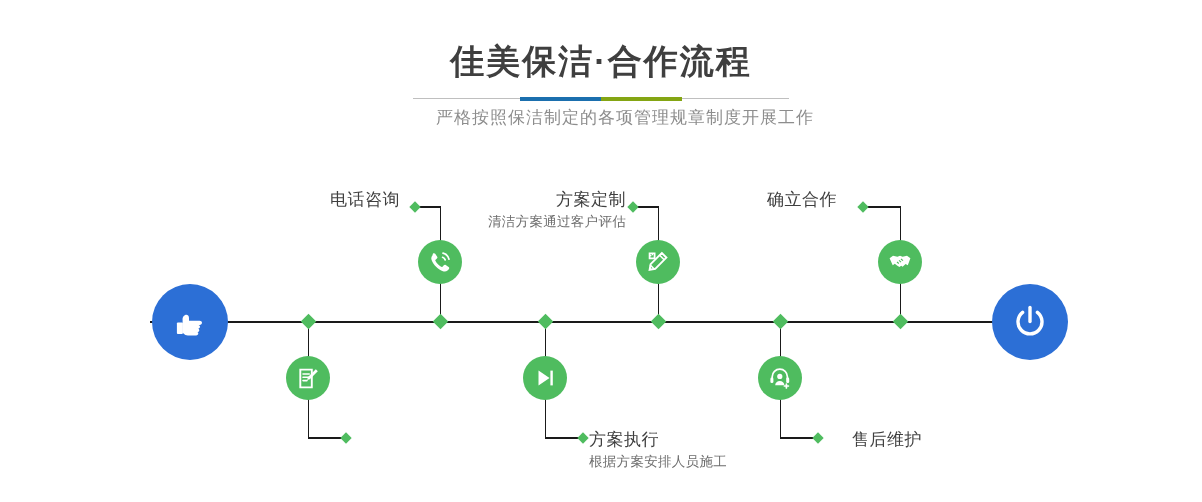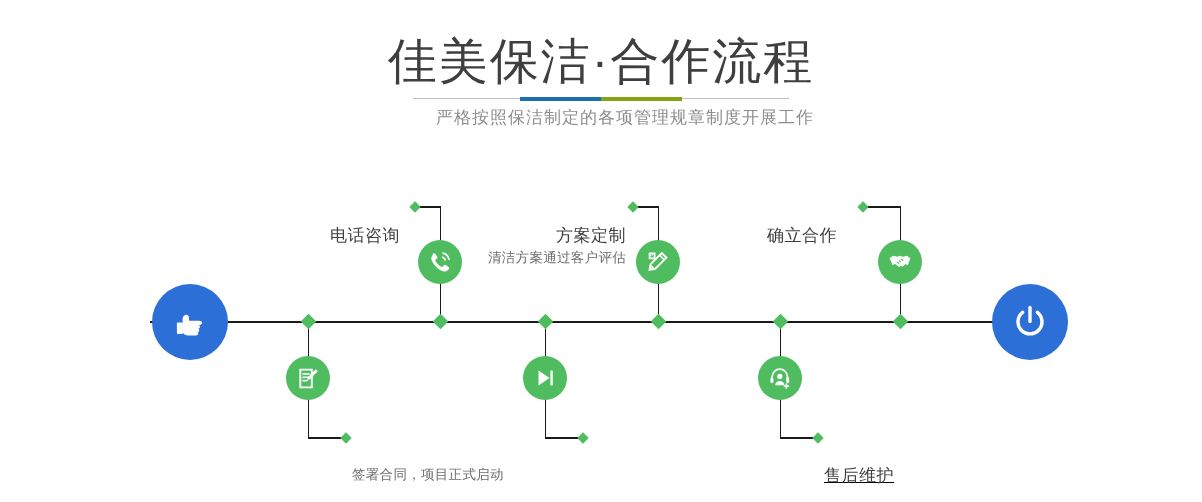--- a/index.html
+++ b/index.html
@@ -25,25 +25,25 @@
     top: 0;
     width: 1202px;
     text-align: center;
   }
   .main-title {
     position: absolute;
     left: 0;
     top: 38px;
     width: 1202px;
     text-align: center;
-    font-size: 49px;
+    font-size: 34px;
     line-height: 46px;
     letter-spacing: 2px;
     color: #3f3f3f;
-    font-weight: 400;
+    font-weight: 700;
     white-space: nowrap;
   }
   .divider {
     position: absolute;
     left: 413px;
     top: 97px;
     width: 376px;
     height: 4px;
   }
   .divider .line-gray {
@@ -139,21 +139,20 @@
   .conn-h {
     position: absolute;
     height: 1.6px;
     background: #1a1a1a;
     z-index: 1;
   }
 
   .label {
     position: absolute;
     white-space: nowrap;
-    margin-top: 36px;
   }
   .label .l-title {
     font-size: 17px;
     line-height: 23px;
     color: #3f3f3f;
     letter-spacing: 0.5px;
   }
   .label .l-desc {
     font-size: 13.5px;
     line-height: 21px;
@@ -235,21 +234,20 @@
         <path fill="none" stroke="#ffffff" stroke-width="1.9" d="M4.3 3.6h11.5v17.8H4.3z"></path>
         <line x1="7.0" y1="8.0" x2="13.2" y2="8.0" stroke="#ffffff" stroke-width="1.6" stroke-linecap="round"></line>
         <line x1="7.0" y1="11.3" x2="13.2" y2="11.3" stroke="#ffffff" stroke-width="1.6" stroke-linecap="round"></line>
         <line x1="7.0" y1="14.6" x2="11.0" y2="14.6" stroke="#ffffff" stroke-width="1.6" stroke-linecap="round"></line>
         <path fill="#ffffff" d="M19.8 3.3l2.0 2.0-8.0 8.0-2.6 0.6 0.6-2.6z"></path>
       </svg>
     </span>
   </div>
 
   <div class="label align-left" style="left:352px; top:428px; width:280px;">
-    <div class="l-desc">签署合同，项目正式启动</div>
   </div>
 
   <div class="conn-v" style="left:657.6px; top:206px; height:116px;"></div>
   <div class="conn-h" style="left:636px;   top:206px; width:22px;"></div>
   <div class="diamond small" style="left:629px; top:202.5px;"></div>
 
   <div class="node-circle" style="left:636px; top:240px;">
     <span>
       <svg width="26" height="26" viewBox="0 0 26 26">
         <path fill="none" stroke="#ffffff" stroke-width="1.9" d="M16.8 4.0l4.6 4.6-11.2 11.2-5.6 1.0 1.0-5.6z"></path>
@@ -273,20 +271,24 @@
 
   <div class="node-circle" style="left:523px; top:356px;">
     <span>
       <svg width="26" height="26" viewBox="0 0 26 26">
         <path fill="#ffffff" d="M6.5 5.6l11.0 7.4-11.0 7.4z"></path>
         <rect x="18.4" y="5.6" width="2.4" height="14.8" fill="#ffffff"></rect>
       </svg>
     </span>
   </div>
 
+  <div class="label align-left" style="left:589px; top:428px; width:280px;">
+    <div class="l-title">方案执行</div>
+    <div class="l-desc">根据方案安排人员施工</div>
+  </div>
 
   <div class="conn-v" style="left:899.6px; top:206px; height:116px;"></div>
   <div class="conn-h" style="left:866px;   top:206px; width:34px;"></div>
   <div class="diamond small" style="left:859px; top:202.5px;"></div>
 
   <div class="node-circle" style="left:878px; top:240px;">
     <span>
       <svg width="26" height="26" viewBox="0 0 26 26">
         <path fill="#ffffff" d="M2.6 9.2l3.4-2.4 4.4 0.9 2.6-0.9 2.6 0.9 4.4-0.9 3.4 2.4-2.6 7.0-2.2-1.1-3.0 2.6-1.4-0.9-1.8 1.3-2.0-1.4-2.6-2.0-2.1 1.5z"></path>
         <path fill="none" stroke="#4fbc5f" stroke-width="1.1" d="M10.0 13.0l1.8 1.5M12.0 11.4l2.0 1.7M14.0 10.0l2.0 1.7"></path>
@@ -309,17 +311,17 @@
         <rect x="3.4" y="12.6" width="3.0" height="5.4" rx="1.3" fill="#ffffff"></rect>
         <rect x="19.2" y="12.6" width="3.0" height="5.4" rx="1.3" fill="#ffffff"></rect>
         <circle cx="12.8" cy="11.4" r="2.6" fill="#ffffff"></circle>
         <path fill="#ffffff" d="M8.2 20.2c0-2.5 2.1-4.2 4.6-4.2s4.6 1.7 4.6 4.2z"></path>
         <line x1="19.4" y1="19.0" x2="19.4" y2="23.0" stroke="#ffffff" stroke-width="1.7" stroke-linecap="round"></line>
         <line x1="17.4" y1="21.0" x2="21.4" y2="21.0" stroke="#ffffff" stroke-width="1.7" stroke-linecap="round"></line>
       </svg>
     </span>
   </div>
 
-  <div class="label align-left" style="left:824px; top:428px; width:330px;text-decoration:underline;">
+  <div class="label align-left" style="left:852px; top:428px; width:330px;">
     <div class="l-title">售后维护</div>
   </div>
 
 </div>
 
 </body></html>

